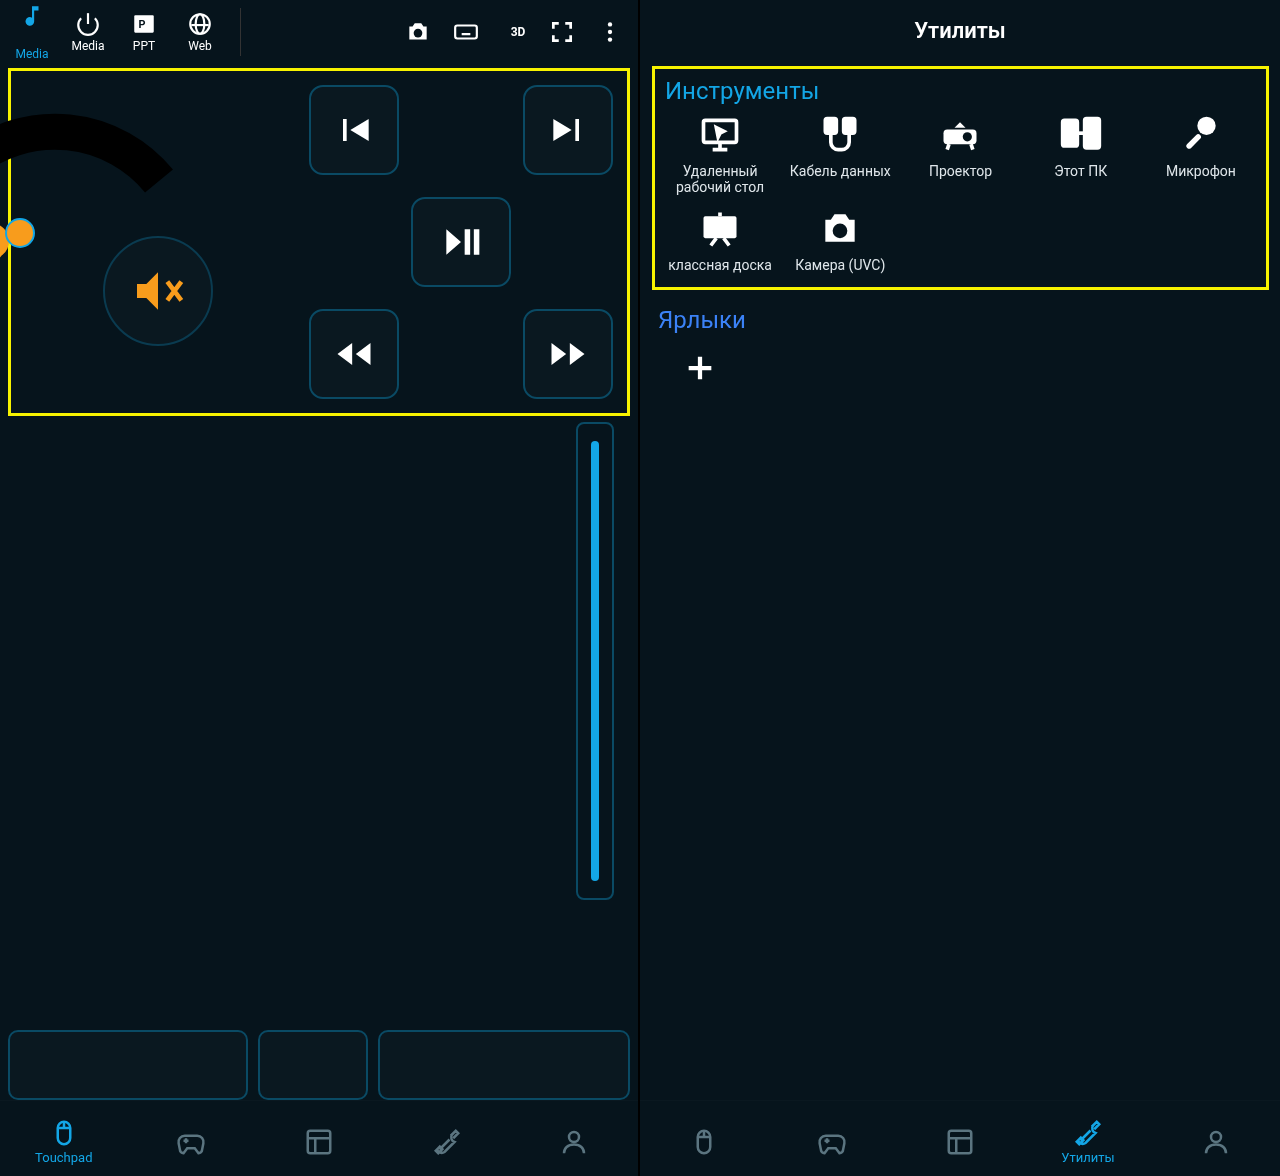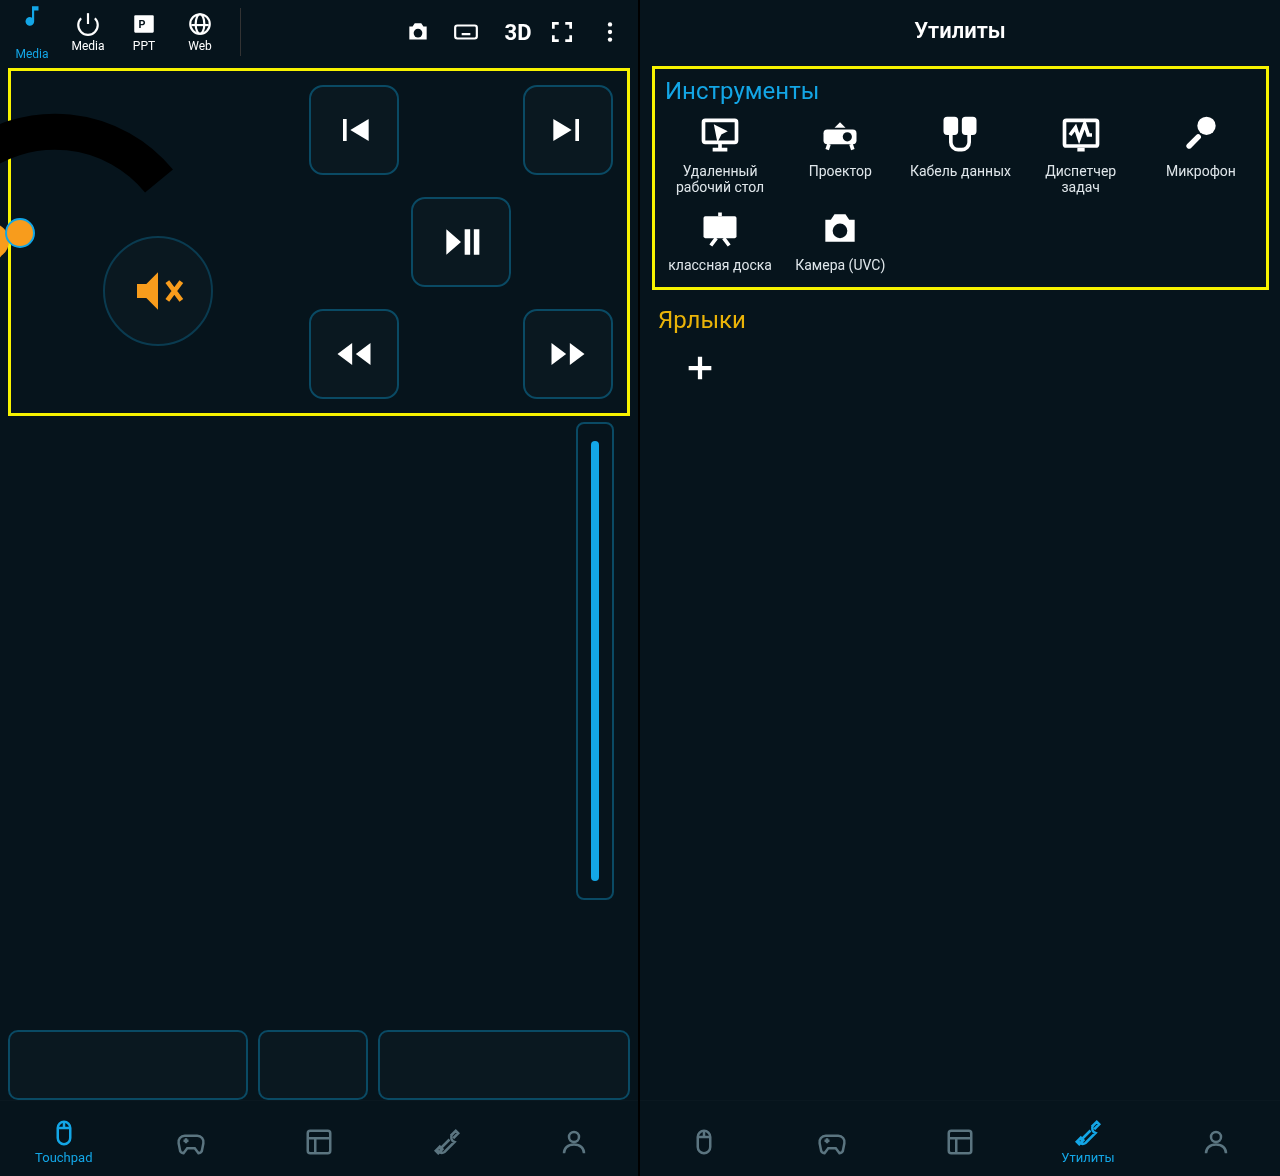--- a/index.html
+++ b/index.html
@@ -45,21 +45,21 @@
     .toolbar-tab span { font-size: 12px; }
     .toolbar-divider {
       width: 1px; height: 48px; background: #333; margin: 0 10px;
     }
     .toolbar-action {
       width: 44px; height: 44px;
       display: flex; align-items: center; justify-content: center;
       cursor: pointer;
     }
     .toolbar-action svg { width: 26px; height: 26px; }
-    .toolbar-action .txt { color: #fff; font-weight: bold; font-size: 22px; margin-left: 8px; }
+    .toolbar-action .txt { color: #fff; font-weight: bold; font-size: 12px; margin-left: 8px; }
 
     
     .media-area {
       border: 3px solid #f7f300;
       margin: 4px 8px 0 8px;
       height: 348px;
       position: relative;
       display:flex;
     }
     .vol-dial {
@@ -185,21 +185,21 @@
     }
     .tool {
       display:flex; flex-direction:column; align-items:center; gap:6px;
       cursor:pointer;
       text-align:center;
     }
     .tool svg { width:44px; height:44px; }
     .tool span { font-size:14px; color:#dfe6ea; line-height:1.15; }
 
     .shortcuts-heading {
-      color:#eab308; font-size:24px;
+      color:#3b82f6; font-size:24px;
       margin: 16px 0 4px 18px;
     }
     .add-shortcut {
       width:60px; height:60px;
       display:flex; align-items:center; justify-content:center;
       margin-left: 30px;
       cursor:pointer;
     }
     .add-shortcut svg { width:34px; height:34px; stroke:#fff; }
   </style>
@@ -363,43 +363,43 @@
     <div class="tools-grid">
       <div class="tool">
         <svg viewBox="0 0 24 24" fill="none" stroke="#fff" stroke-width="2">
             <rect x="3" y="4" width="18" height="12" rx="1"></rect>
             <path d="M8 20h8M12 16v4"></path>
             <path d="M10 8l4 2-2 1-1 2z" fill="#fff"></path>
           </svg>
         <span>Удаленный рабочий стол</span>
       </div>
       <div class="tool">
+        <svg viewBox="0 0 24 24" fill="none" stroke="#fff" stroke-width="2">
+            <rect x="4" y="3" width="6" height="8" rx="1" fill="#fff"></rect>
+            <rect x="14" y="3" width="6" height="8" rx="1" fill="#fff"></rect>
+            <path d="M7 11v5a4 4 0 0 0 4 4h2a4 4 0 0 0 4-4v-5"></path>
+          </svg>
+        <span>Кабель данных</span>
+      </div>
+      <div class="tool">
         <svg viewBox="0 0 24 24" fill="#fff">
             <rect x="3" y="9" width="18" height="8" rx="2"></rect>
             <circle cx="16" cy="13" r="2.5" fill="#06141c"></circle>
             <path d="M6 17l-1 3M18 17l1 3" stroke="#fff" stroke-width="2"></path>
             <path d="M12 5l3 3H9z"></path>
           </svg>
         <span>Проектор</span>
       </div>
       <div class="tool">
         <svg viewBox="0 0 24 24" fill="none" stroke="#fff" stroke-width="2">
-            <rect x="4" y="3" width="6" height="8" rx="1" fill="#fff"></rect>
-            <rect x="14" y="3" width="6" height="8" rx="1" fill="#fff"></rect>
-            <path d="M7 11v5a4 4 0 0 0 4 4h2a4 4 0 0 0 4-4v-5"></path>
-          </svg>
-        <span>Кабель данных</span>
-      </div>
-      <div class="tool">
-        <svg viewBox="0 0 24 24" fill="none" stroke="#fff" stroke-width="2">
-            <rect x="3" y="4" width="18" height="14" rx="1"></rect>
-            <path d="M6 12l3-4 2 6 3-8 2 6h2"></path>
-            <path d="M10 20h4"></path>
-          </svg>
-        <span>Диспетчер задач</span>
+            <rect x="2" y="4" width="8" height="14" rx="1" fill="#fff"></rect>
+            <rect x="14" y="3" width="8" height="16" rx="1" fill="#fff"></rect>
+            <path d="M10 11h4"></path>
+          </svg>
+        <span>Этот ПК</span>
       </div>
       <div class="tool">
         <svg viewBox="0 0 24 24" fill="#fff">
             <circle cx="15" cy="7" r="5"></circle>
             <rect x="3" y="14" width="10" height="3" rx="1.5" transform="rotate(-45 8 15.5)"></rect>
           </svg>
         <span>Микрофон</span>
       </div>
       <div class="tool">
         <svg viewBox="0 0 24 24" fill="#fff">

